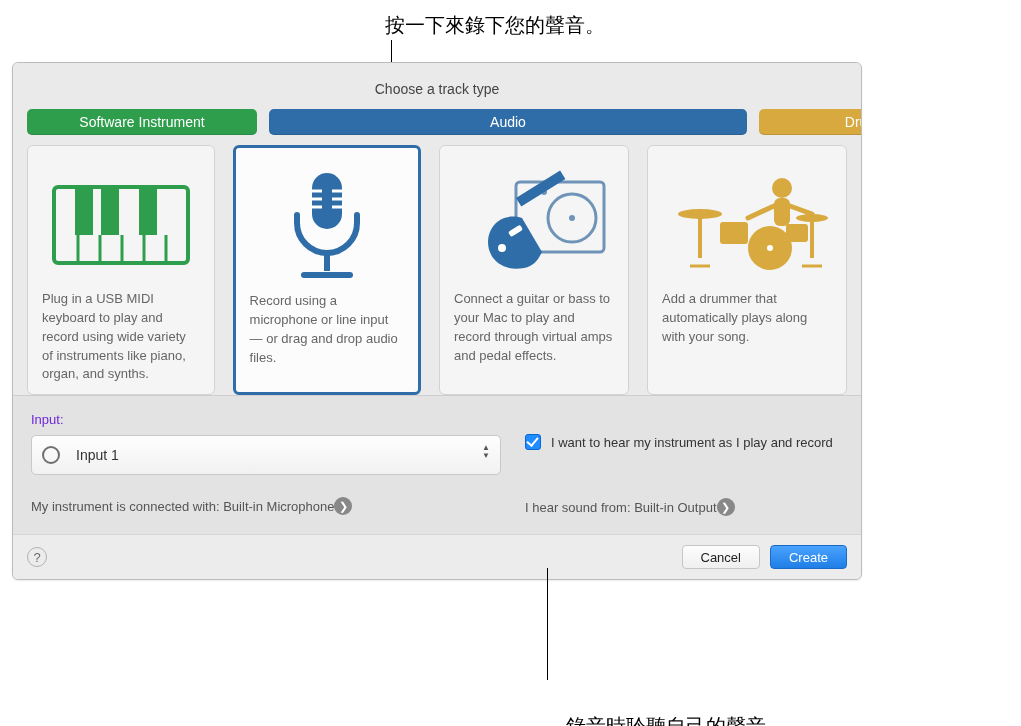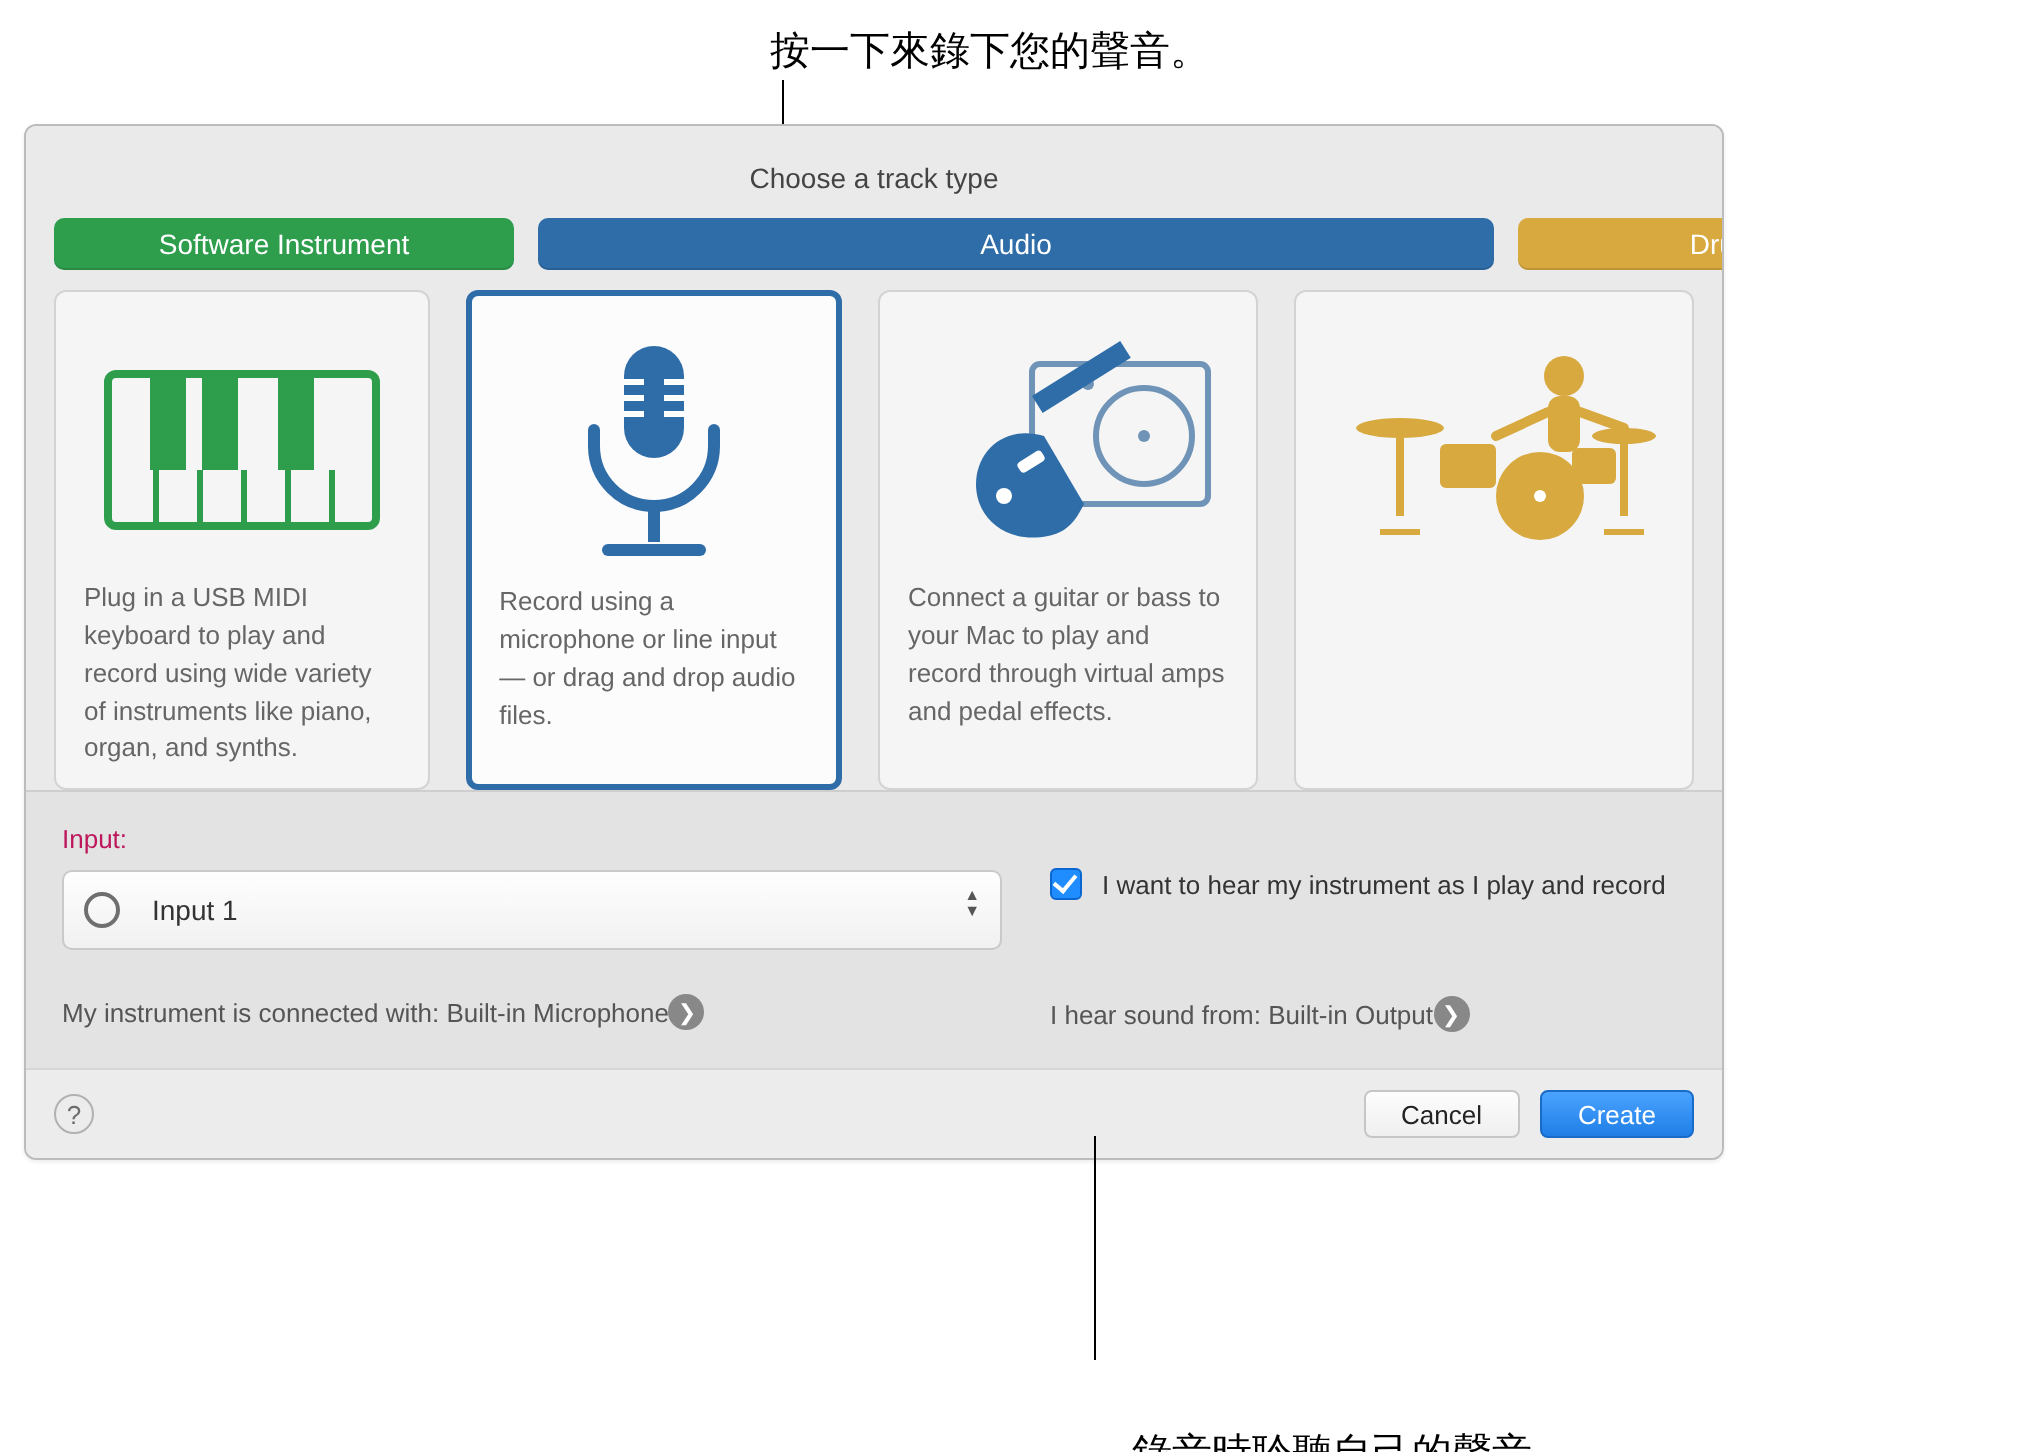--- a/index.html
+++ b/index.html
@@ -119,21 +119,21 @@
   }
   .details-cols {
     display: flex;
     gap: 24px;
   }
   .col-left, .col-right {
     flex: 1 1 0;
   }
   .input-label {
     font-size: 13px;
-    color: #be185d;
+    color: #6d28d9;
     margin-bottom: 8px;
   }
   .select {
     width: 470px;
     height: 40px;
     background: linear-gradient(#fefefe,#f1f1f1);
     border: 1px solid #c9c9c9;
     border-radius: 5px;
     display: flex;
     align-items: center;
@@ -331,20 +331,21 @@
             <ellipse cx="150" cy="48" rx="16" ry="4" fill="#d8a93f"></ellipse>
             <line x1="150" y1="48" x2="150" y2="88" stroke="#d8a93f" stroke-width="4"></line>
             <rect x="58" y="52" width="28" height="22" rx="3" fill="#d8a93f"></rect>
             <circle cx="108" cy="78" r="22" fill="#d8a93f"></circle>
             <circle cx="108" cy="78" r="3" fill="#fff"></circle>
             <rect x="124" y="54" width="22" height="18" rx="3" fill="#d8a93f"></rect>
             <line x1="28" y1="96" x2="48" y2="96" stroke="#d8a93f" stroke-width="3"></line>
             <line x1="140" y1="96" x2="160" y2="96" stroke="#d8a93f" stroke-width="3"></line>
           </svg>
         </div>
+        <div class="desc">Add a drummer that automatically plays along with your song.</div>
       </div>
 
     </div>
 
   </div>
 
   <div class="details-body">
     <div class="details-cols">
       <div class="col-left">
         <div class="input-label">Input:</div>

